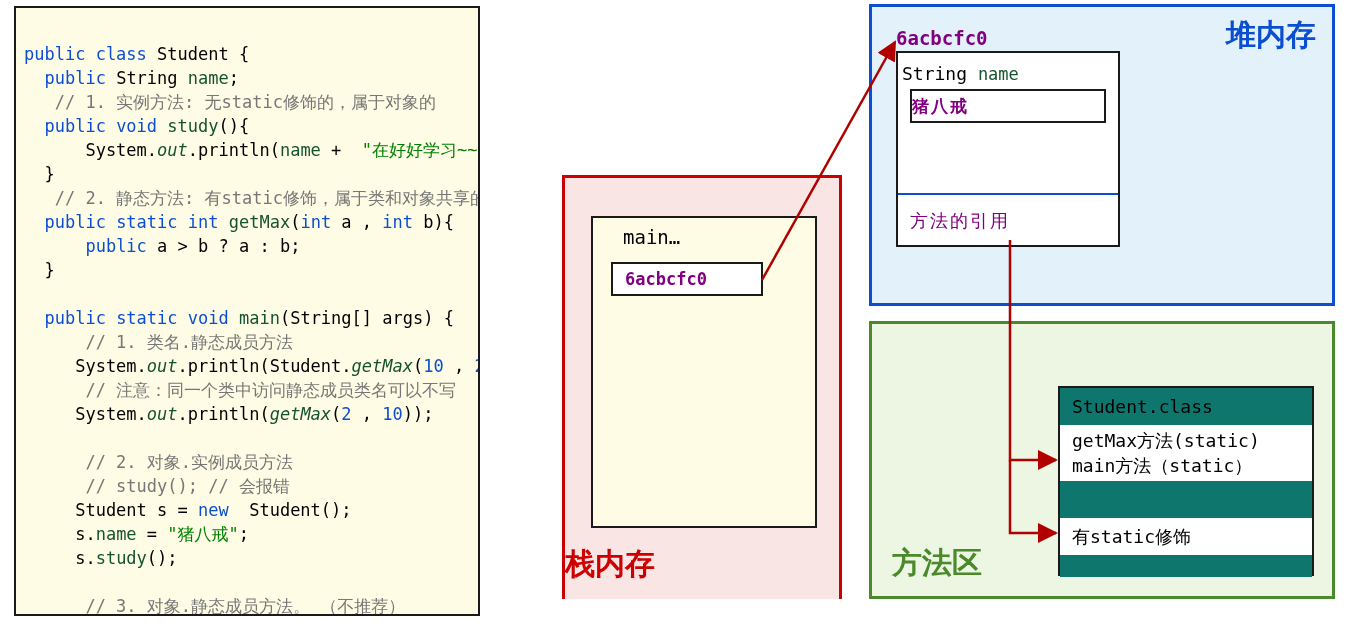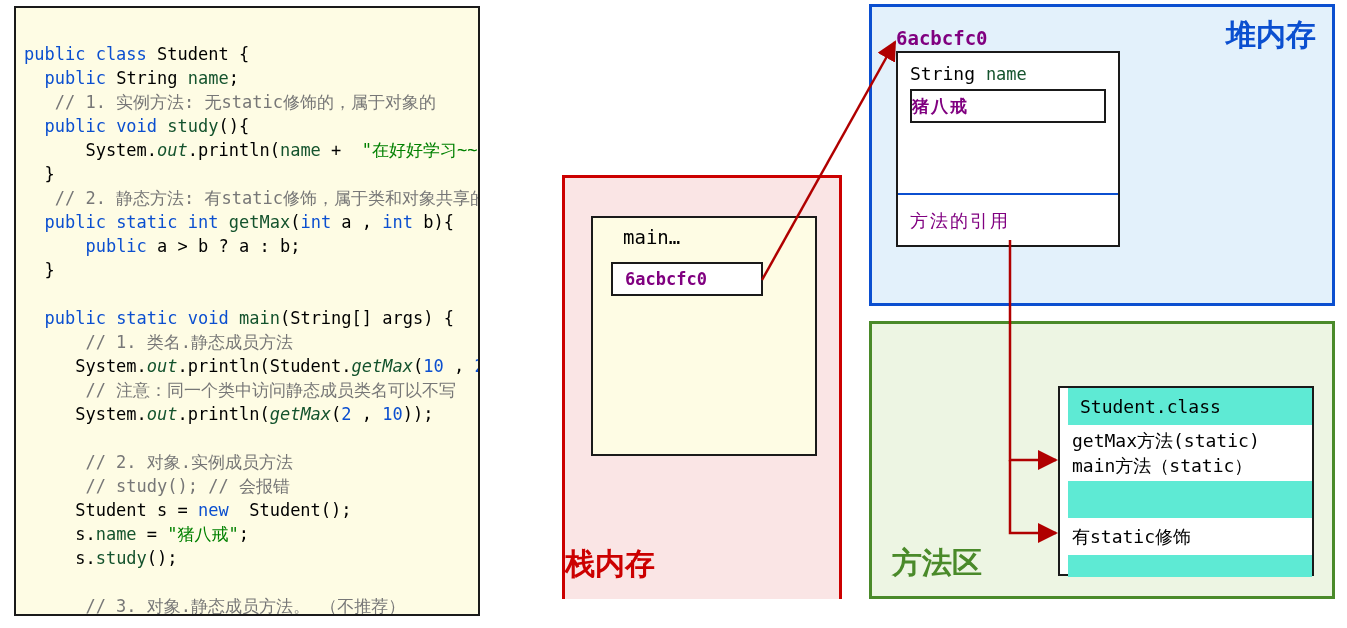--- a/index.html
+++ b/index.html
@@ -52,21 +52,21 @@
     left: 0; right: 0;
     color: #cc0000;
     font-size: 30px;
     font-weight: bold;
   }
   .stack-frame {
     position: absolute;
     left: 26px;
     top: 38px;
     width: 226px;
-    height: 240px;
+    height: 312px;
     background: #fefce4;
     border: 2px solid #1a1a1a;
   }
   .stack-frame-title {
     position: absolute;
     left: 30px;
     top: 8px;
     font-family: Consolas, Menlo, monospace;
     font-size: 19px;
     color: #000;
@@ -125,21 +125,21 @@
     position: absolute;
     left: 24px;
     top: 44px;
     width: 224px;
     height: 196px;
     background: #fff;
     border: 2px solid #1a1a1a;
   }
   .field-label {
     position: absolute;
-    left: 12px;
+    left: 4px;
     top: 10px;
     font-family: Consolas, Menlo, monospace;
     font-size: 18px;
   }
   .field-label .id { font-size: 17px; }
   .field-box {
     position: absolute;
     left: 12px;
     top: 36px;
     width: 196px;
@@ -197,21 +197,21 @@
   }
   .row {
     height: 37px;
     display: flex;
     align-items: center;
     padding-left: 12px;
     font-family: Consolas, Menlo, monospace;
     font-size: 18px;
   }
   .row.dbl { height: 56px; line-height: 1.4; flex-direction: column; align-items: flex-start; justify-content: center; }
-  .grey-row { background: #5eead4; margin-left: 8px; }
+  .grey-row { background: #0f766e; }
   
   svg.overlay {
     position: absolute;
     left: 0; top: 0;
     width: 1347px;
     height: 628px;
     pointer-events: none;
   }
 </style>
 </head>

